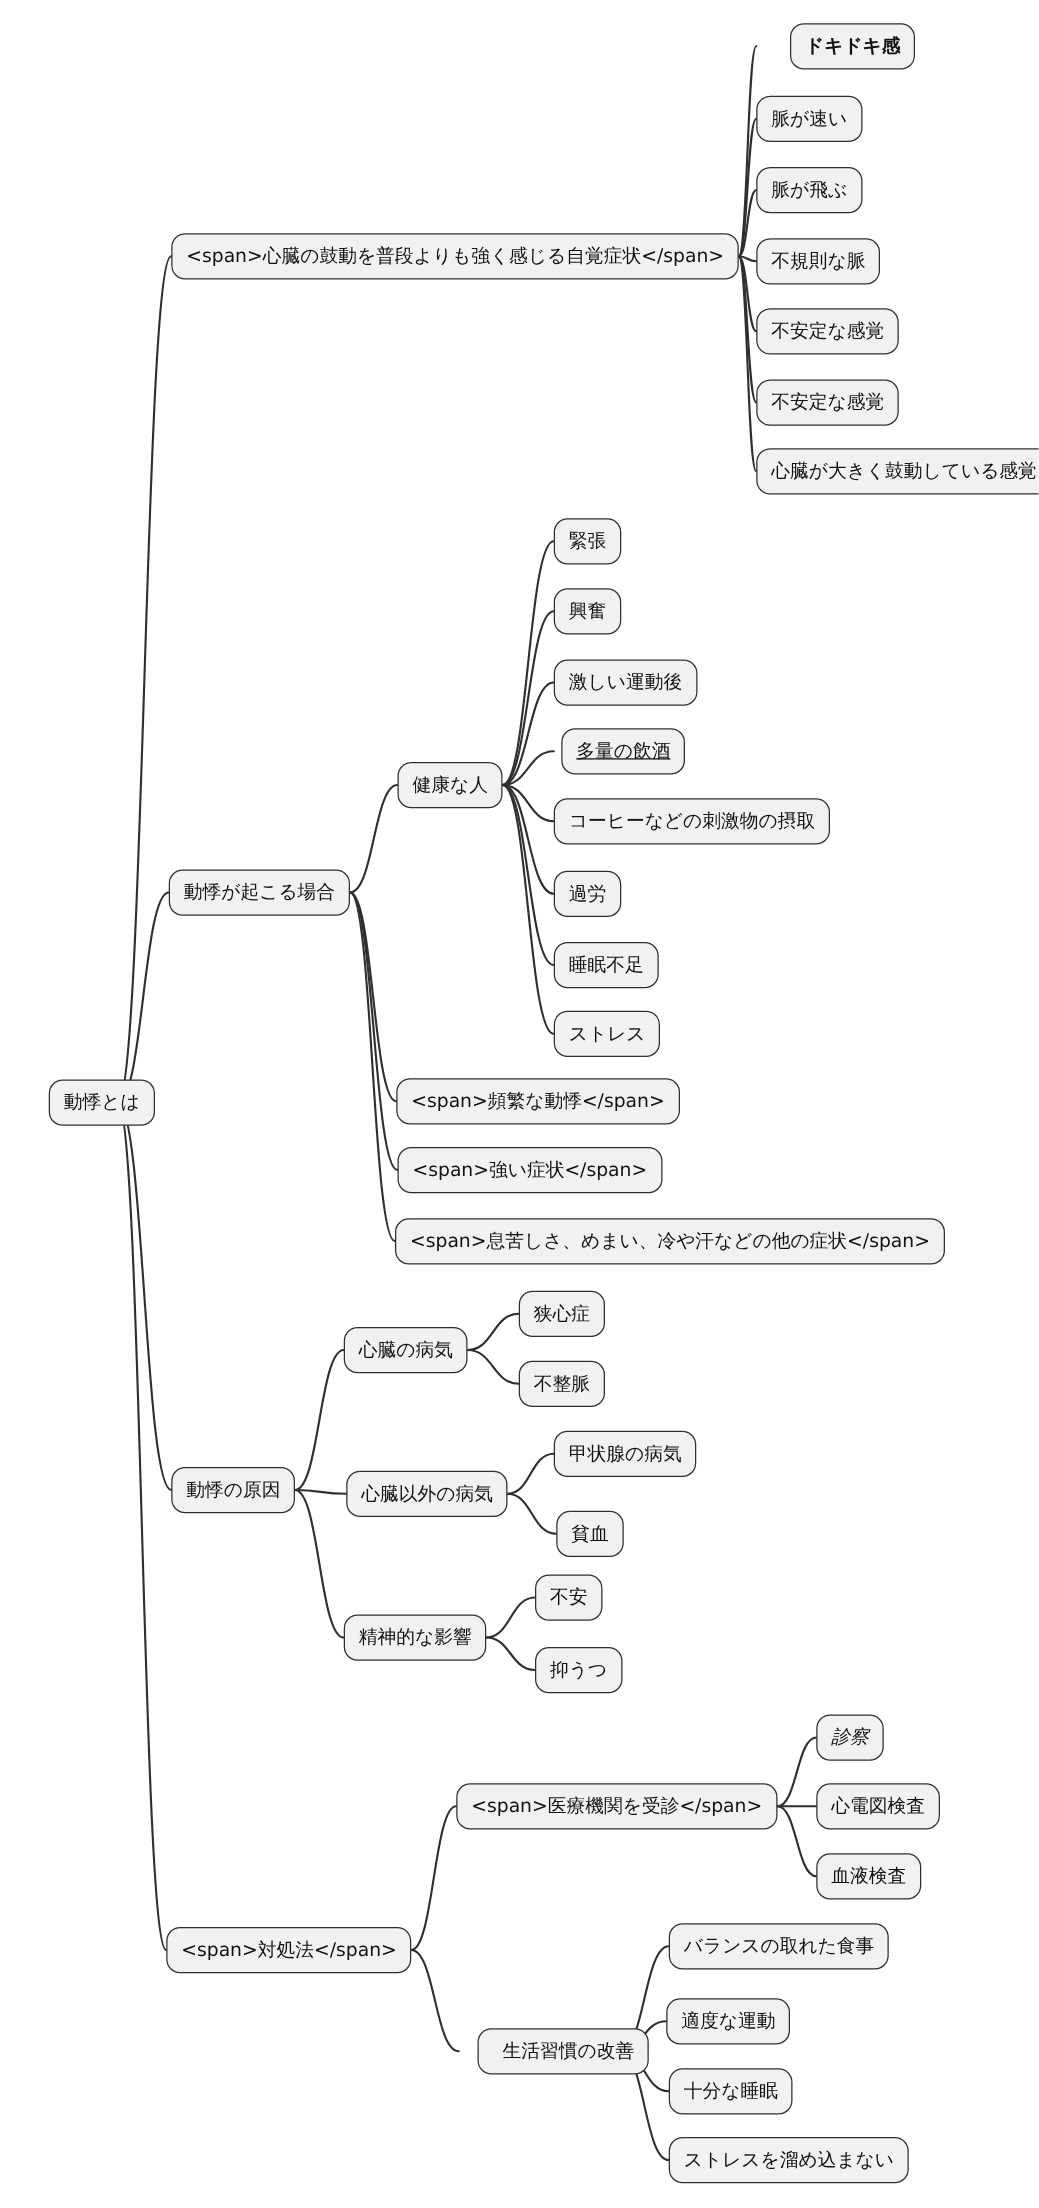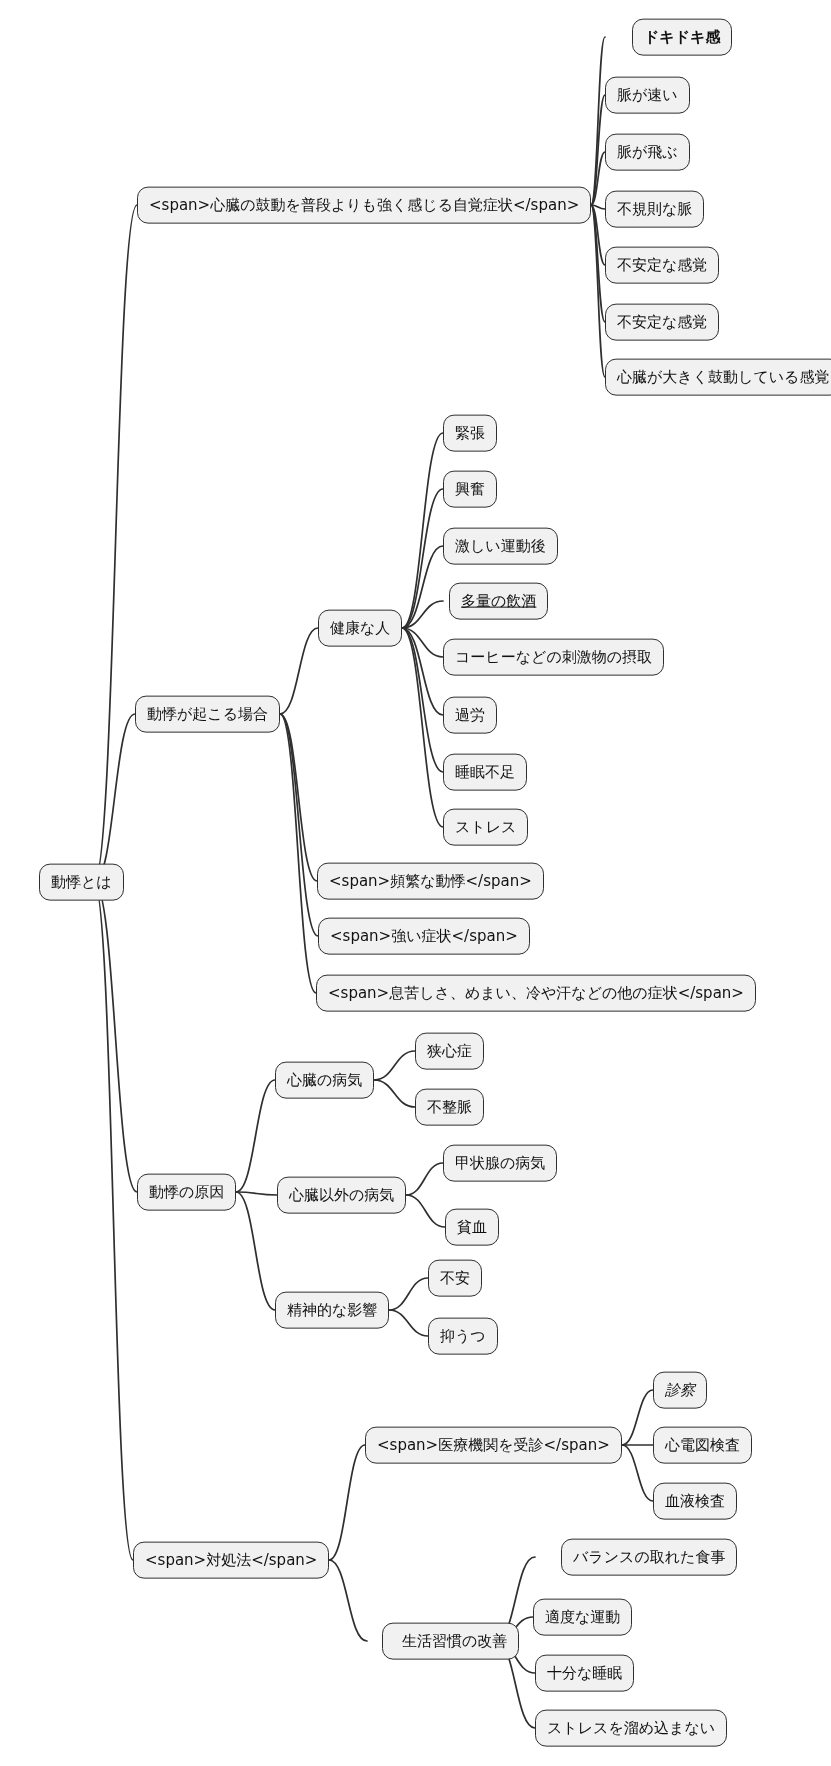--- a/index.html
+++ b/index.html
@@ -120,17 +120,17 @@
     <div class="node" style="left: 445px; top: 1227px;">貧血</div>
     <div class="node" style="left: 275px; top: 1310px;">精神的な影響</div>
     <div class="node" style="left: 428px; top: 1278px;">不安</div>
     <div class="node" style="left: 428px; top: 1336px;">抑うつ</div>
     <div class="node" style="left: 133px; top: 1560px;">&lt;span&gt;対処法&lt;/span&gt;</div>
     <div class="node" style="left: 365px; top: 1445px;">&lt;span&gt;医療機関を受診&lt;/span&gt;</div>
     <div class="node" style="left: 653px; top: 1390px; font-style: italic;">診察</div>
     <div class="node" style="left: 653px; top: 1445px;">心電図検査</div>
     <div class="node" style="left: 653px; top: 1501px;">血液検査</div>
     <div class="node" style="left: 382px; top: 1641px; padding-left: 19px;">生活習慣の改善</div>
-    <div class="node" style="left: 535px; top: 1557px; margin-left: 26px;">バランスの取れた食事</div>
+    <div class="node" style="left: 535px; top: 1557px;">バランスの取れた食事</div>
     <div class="node" style="left: 533px; top: 1617px;">適度な運動</div>
     <div class="node" style="left: 535px; top: 1673px;">十分な睡眠</div>
     <div class="node" style="left: 535px; top: 1728px; text-align: right;">ストレスを溜め込まない</div>
   </div>
 
 </body></html>

